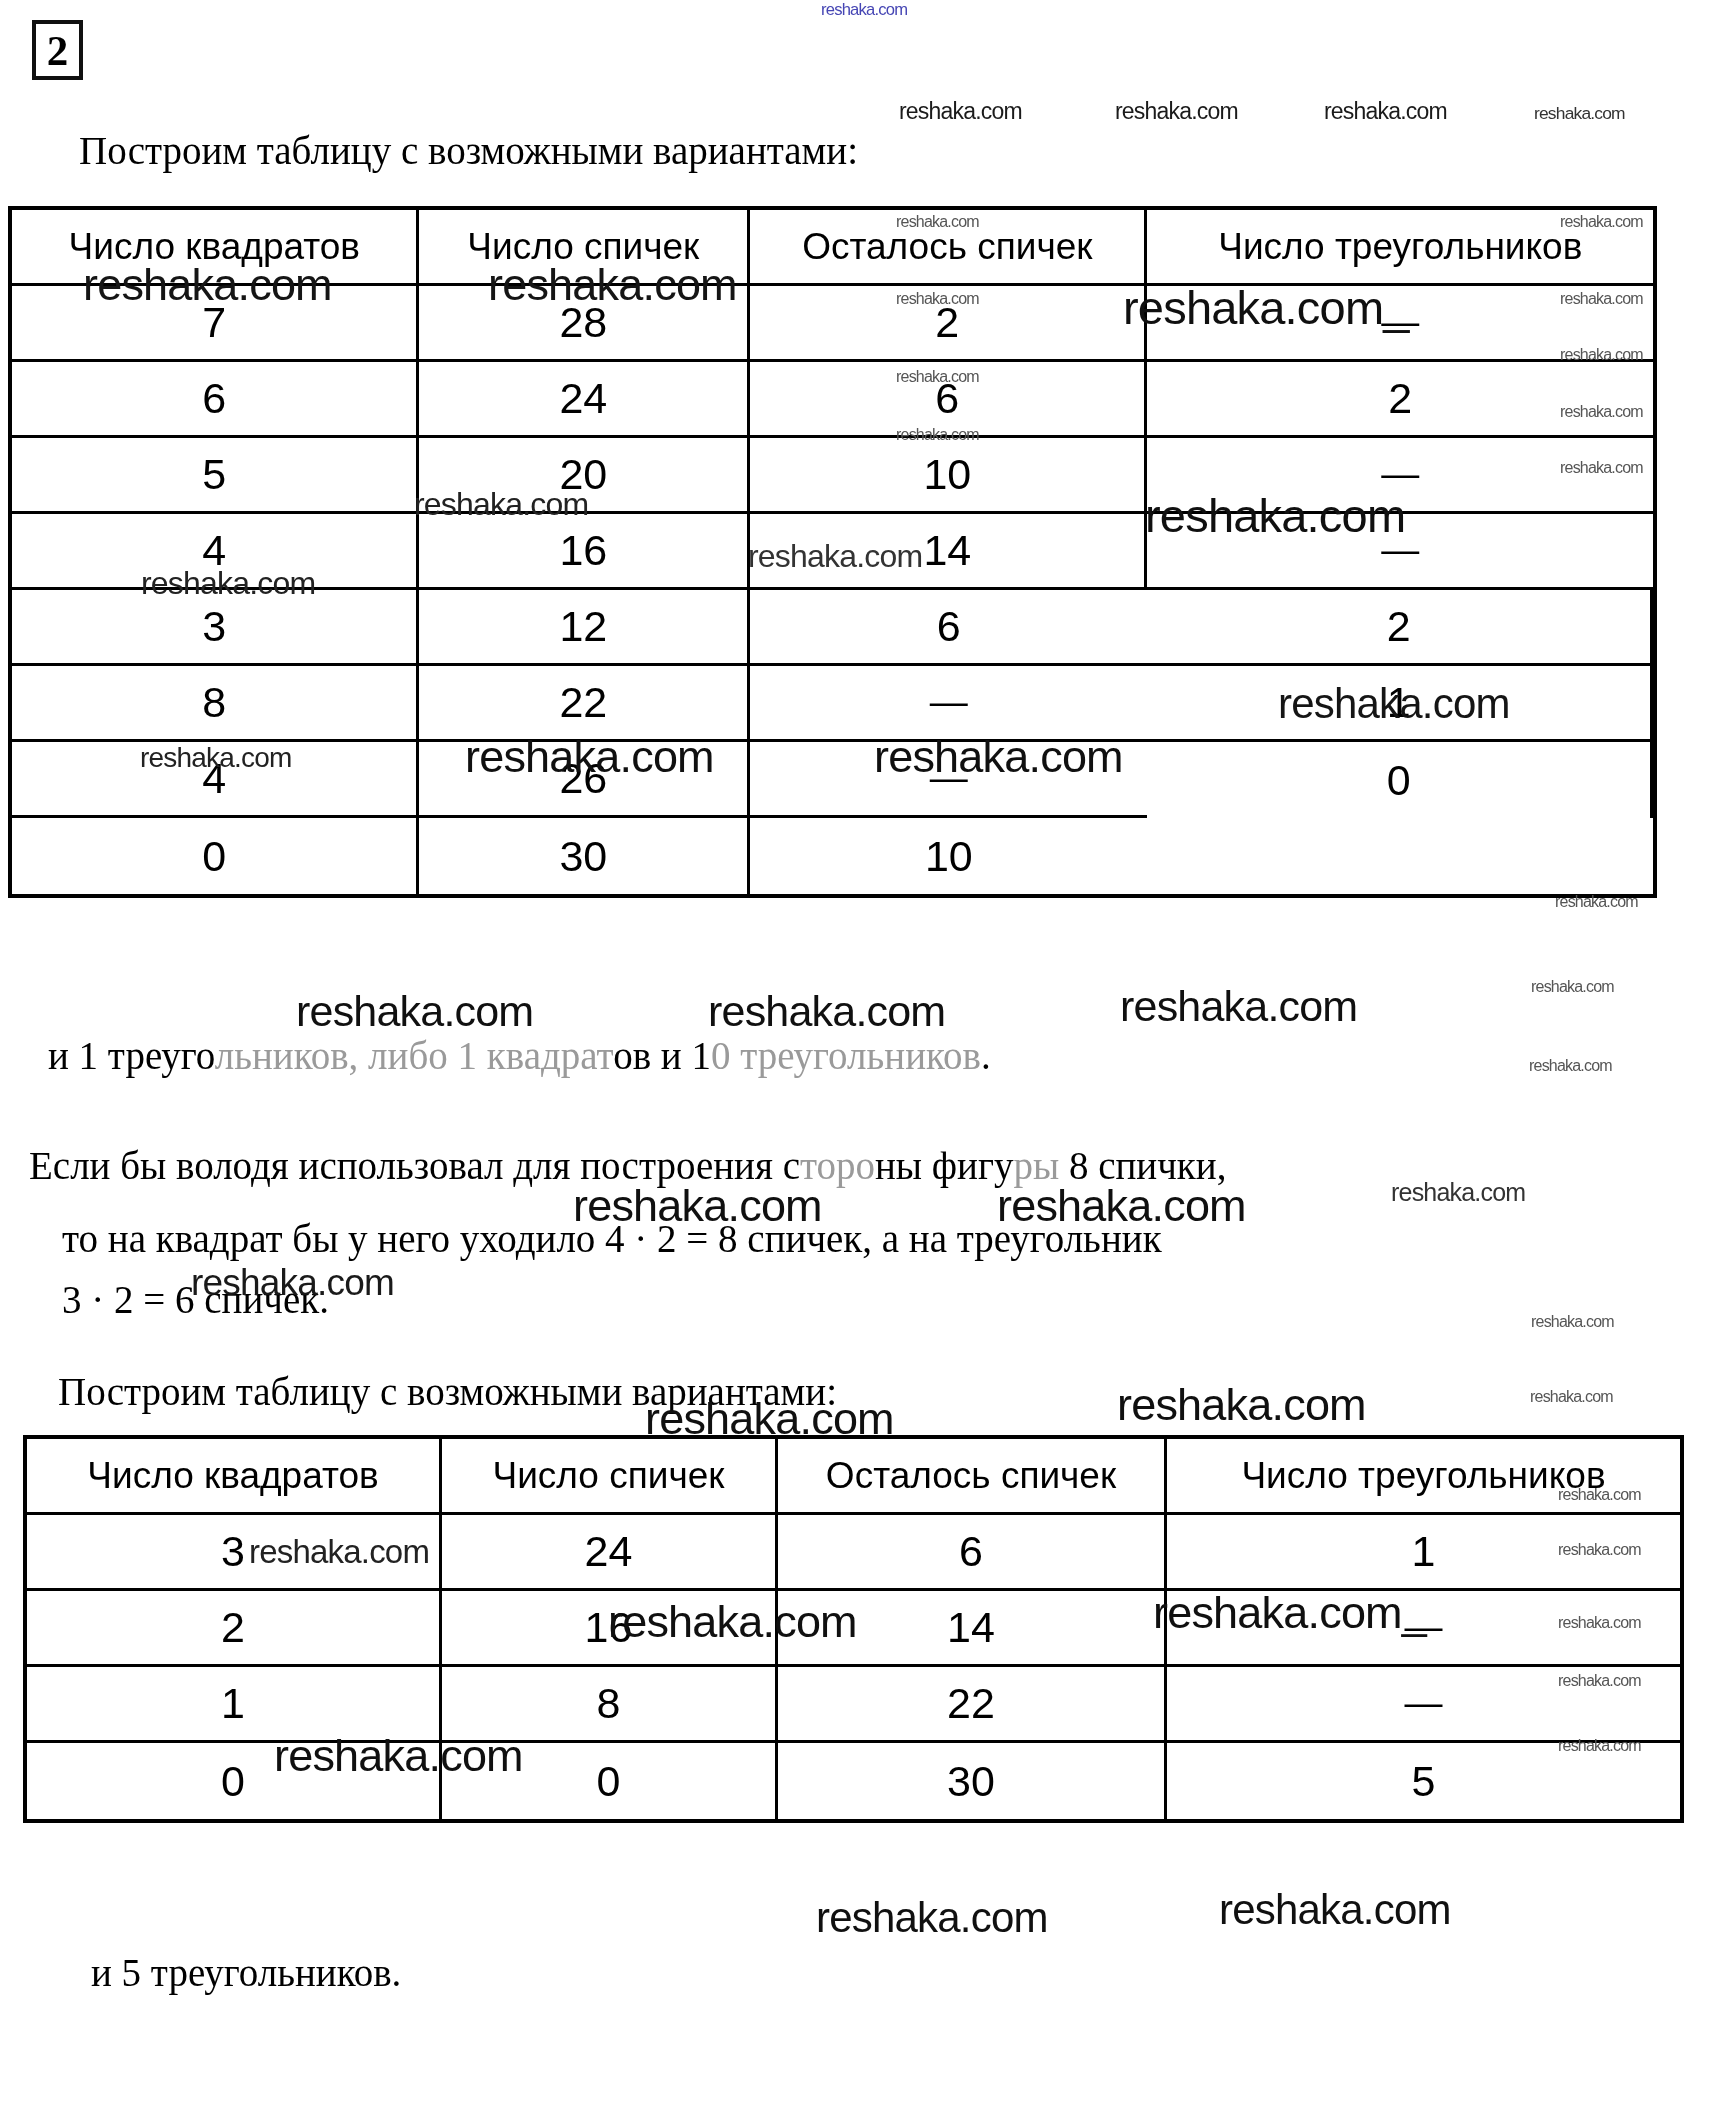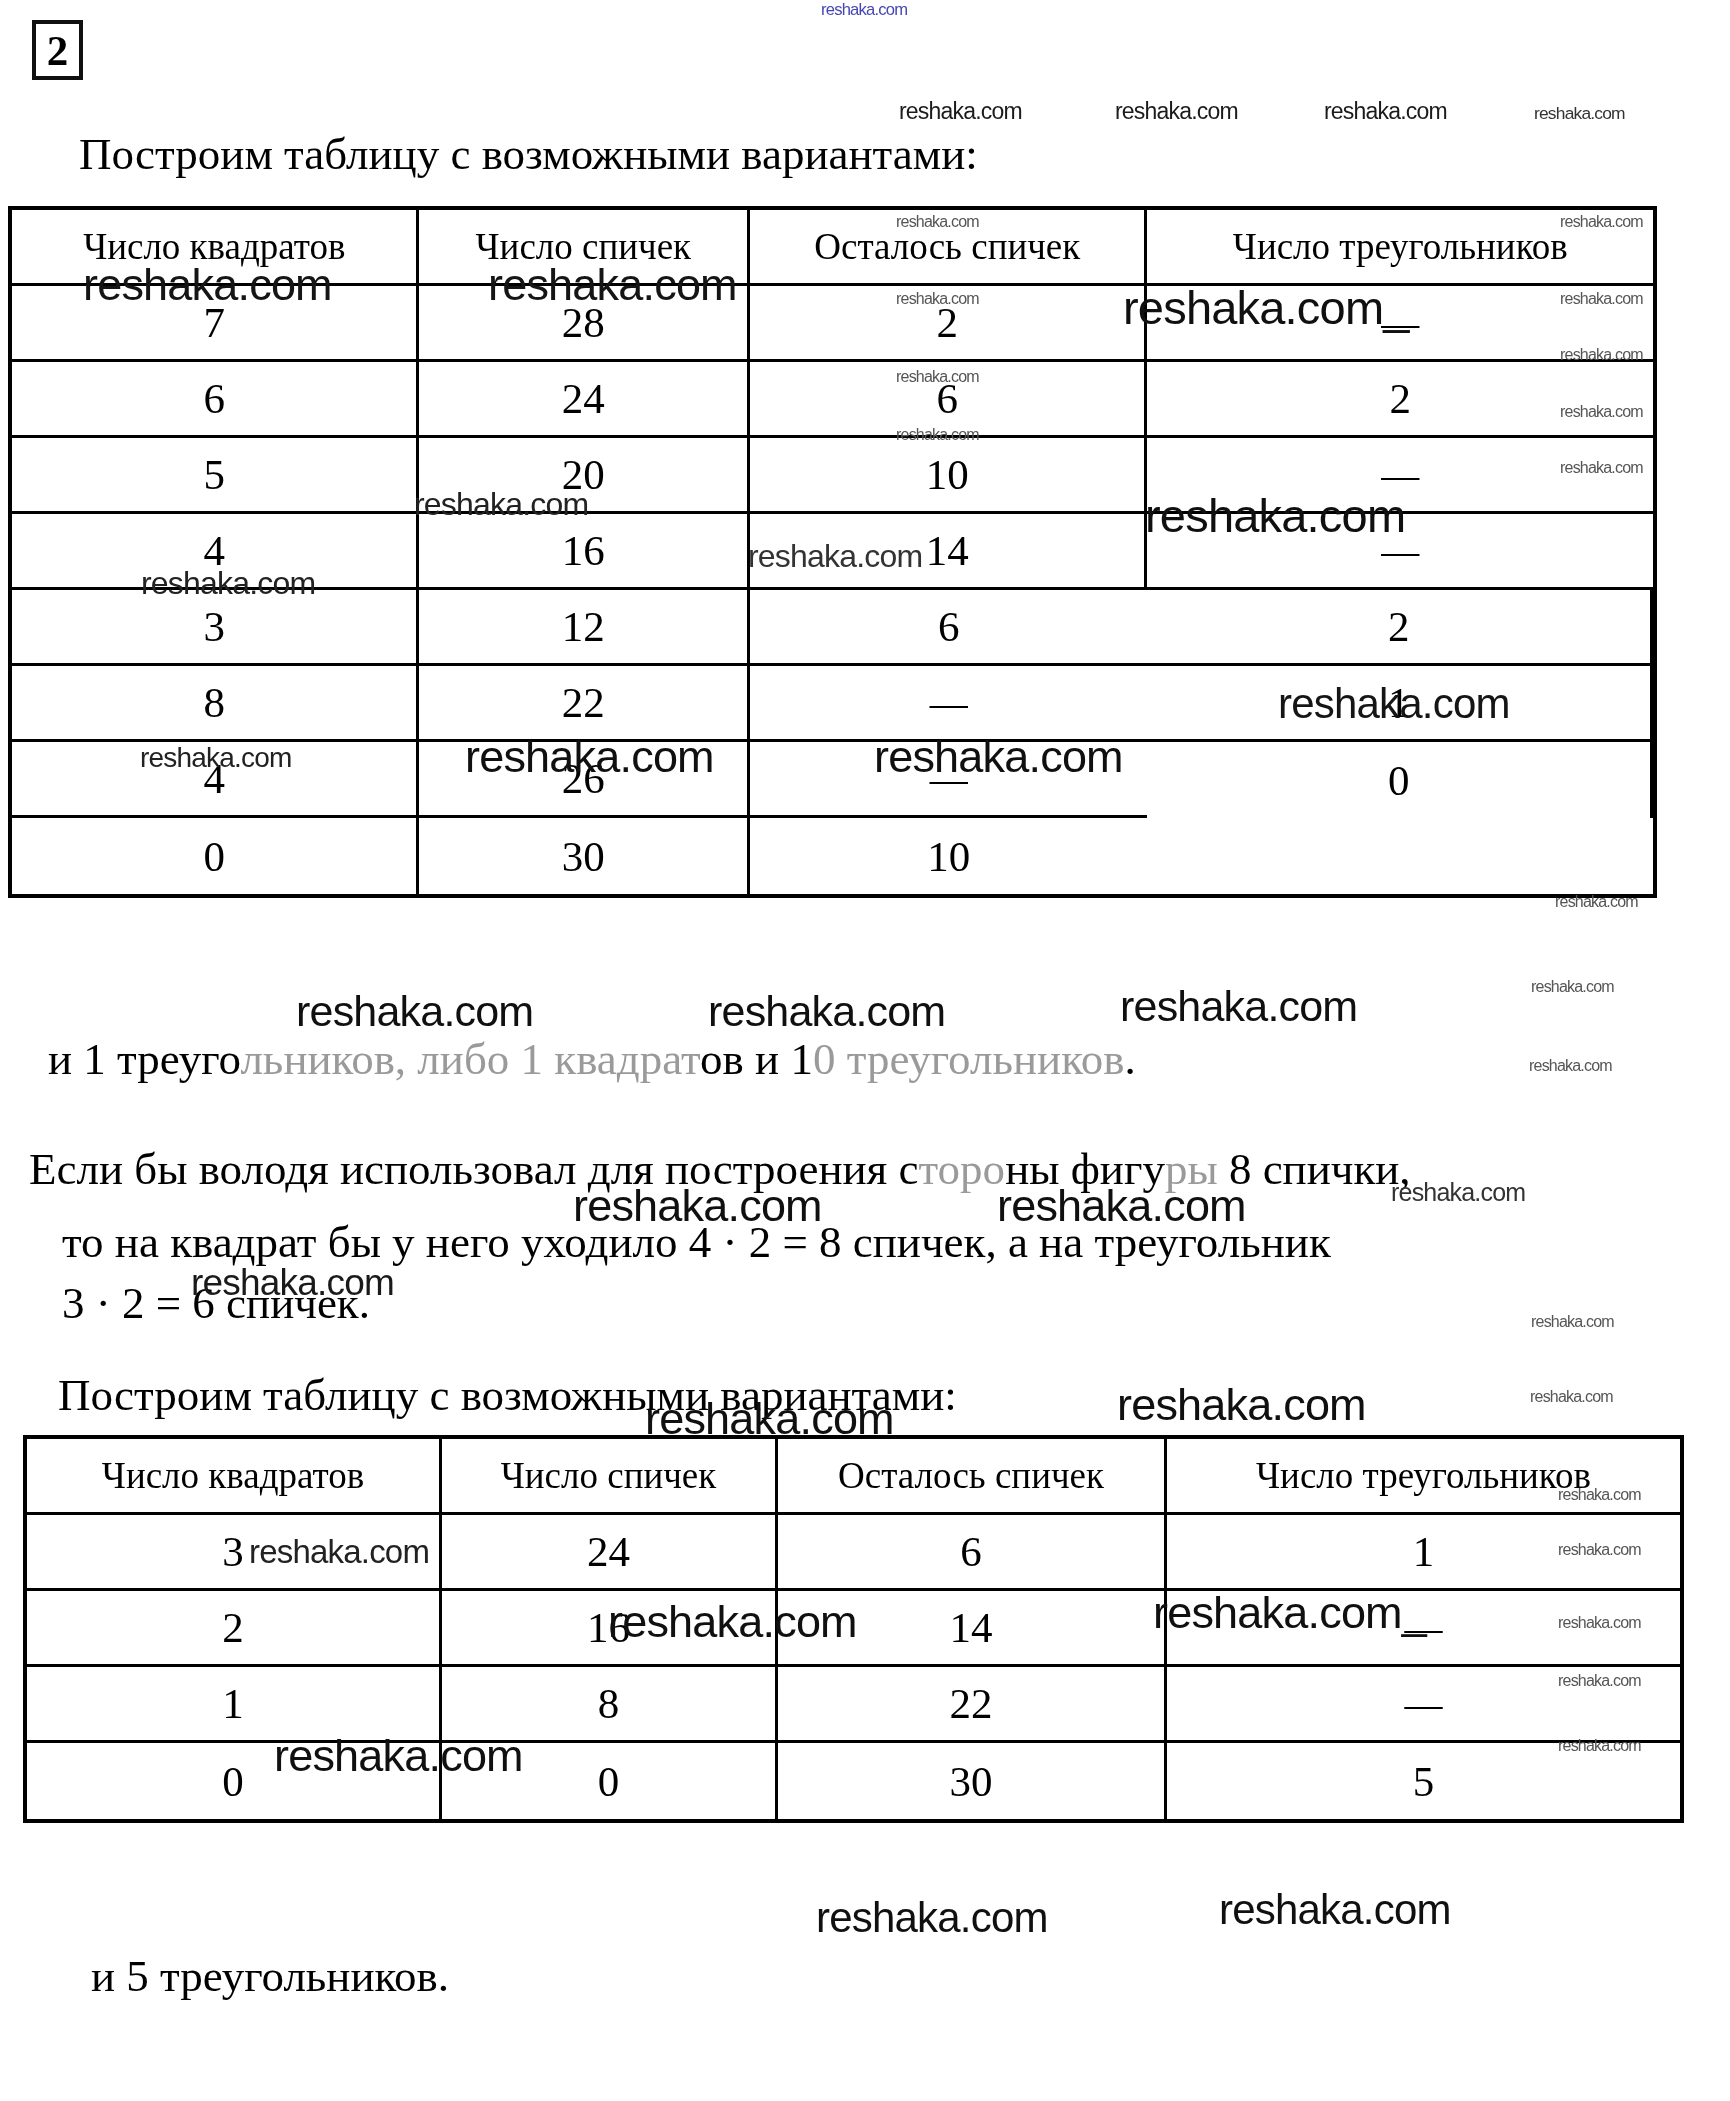--- a/index.html
+++ b/index.html
@@ -6,32 +6,32 @@
   #page{
     position:relative;width:1730px;height:2102px;background:#ffffff;
     font-family:"Liberation Serif",serif;color:#000;overflow:hidden;
   }
   .abs{position:absolute;white-space:nowrap;}
   #badge{
     position:absolute;left:32px;top:20px;width:43px;height:52px;
     border:4.2px solid #101010;display:flex;align-items:center;justify-content:center;
     font-size:43px;font-weight:bold;font-family:"Liberation Serif",serif;
   }
-  .bodyline{font-size:45px;line-height:1.1;}
+  .bodyline{font-size:39px;line-height:1.1;}
   .bodyline .g{color:#9a9a9a;}
   .bodyline .k{color:#000;}
   .tbl{
     position:absolute;display:grid;border:4.2px solid #000;background:#fff;
   }
   #t1{left:8.3px;top:206px;grid-template-columns:407px 331px 397px 506px;grid-auto-rows:76px;}
   #t2{left:23px;top:1435px;grid-template-columns:415px 336px 389px 513px;grid-auto-rows:76px;}
   .cell{
     display:flex;align-items:center;justify-content:center;
     border-right:3.3px solid #000;border-bottom:3.3px solid #000;
-    font-family:Liberation Serif, serif;
+    font-family:Liberation Sans, sans-serif;
   }
   .cell.lastcol{border-right:none;}
   .cell.lastrow{border-bottom:none;}
   .cell.th{font-size:37px;}
   .cell.td{font-size:43px;}
   .cell.td.dash{font-size:38px;}
   .wm{
     position:absolute;font-family:"Liberation Sans",sans-serif;
     white-space:nowrap;letter-spacing:-0.8px;pointer-events:none;line-height:1;
   }

